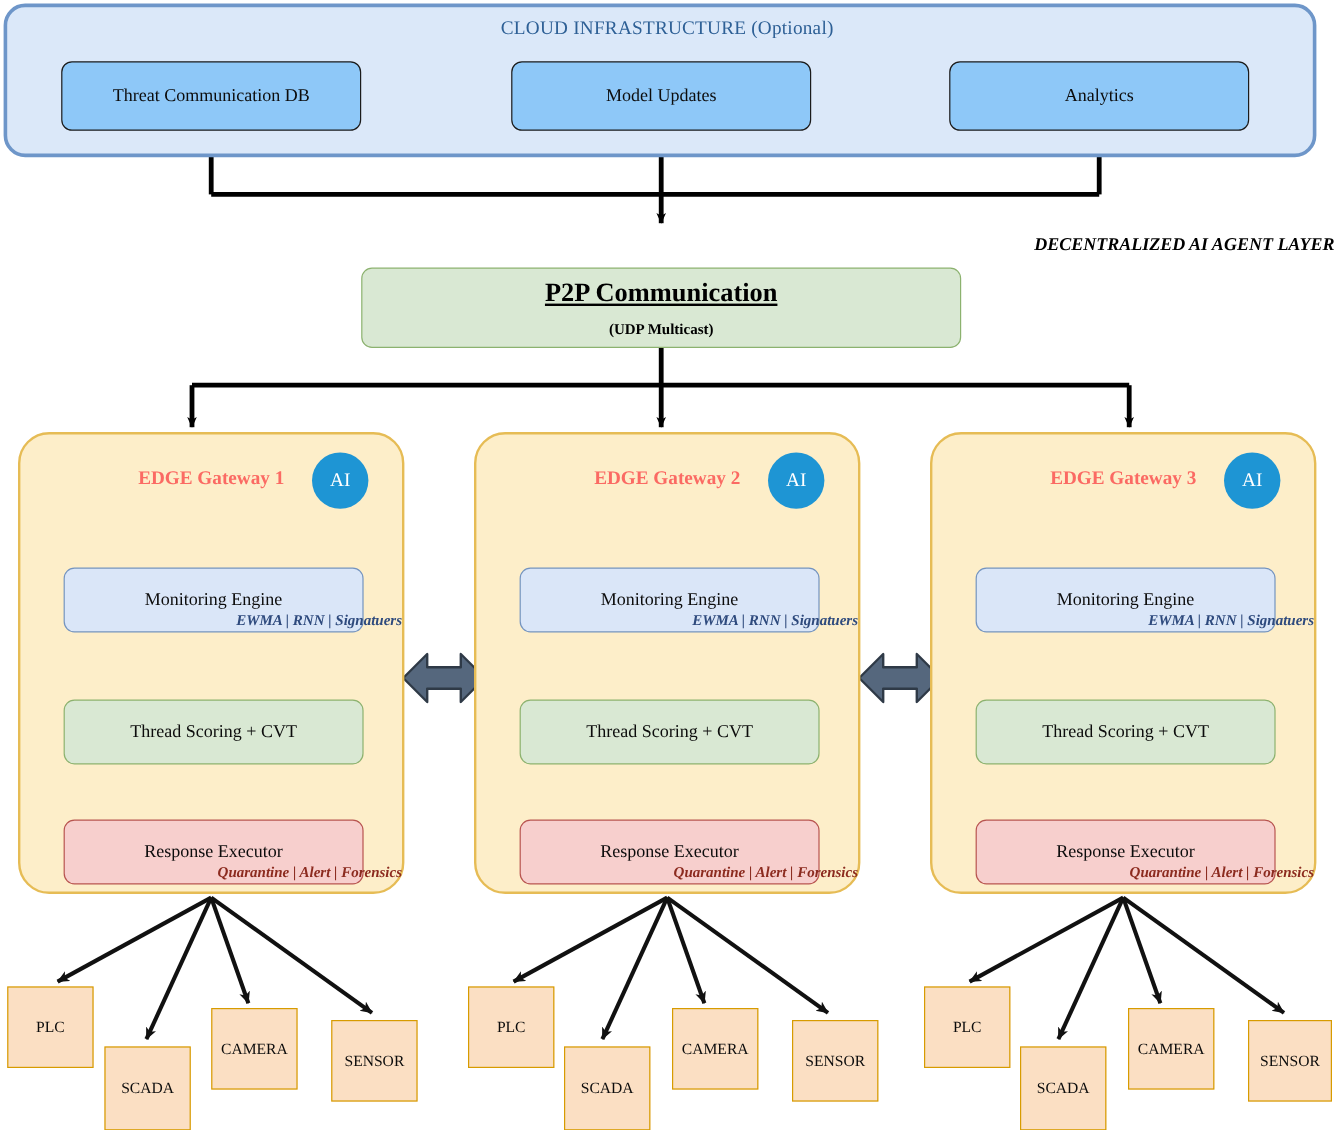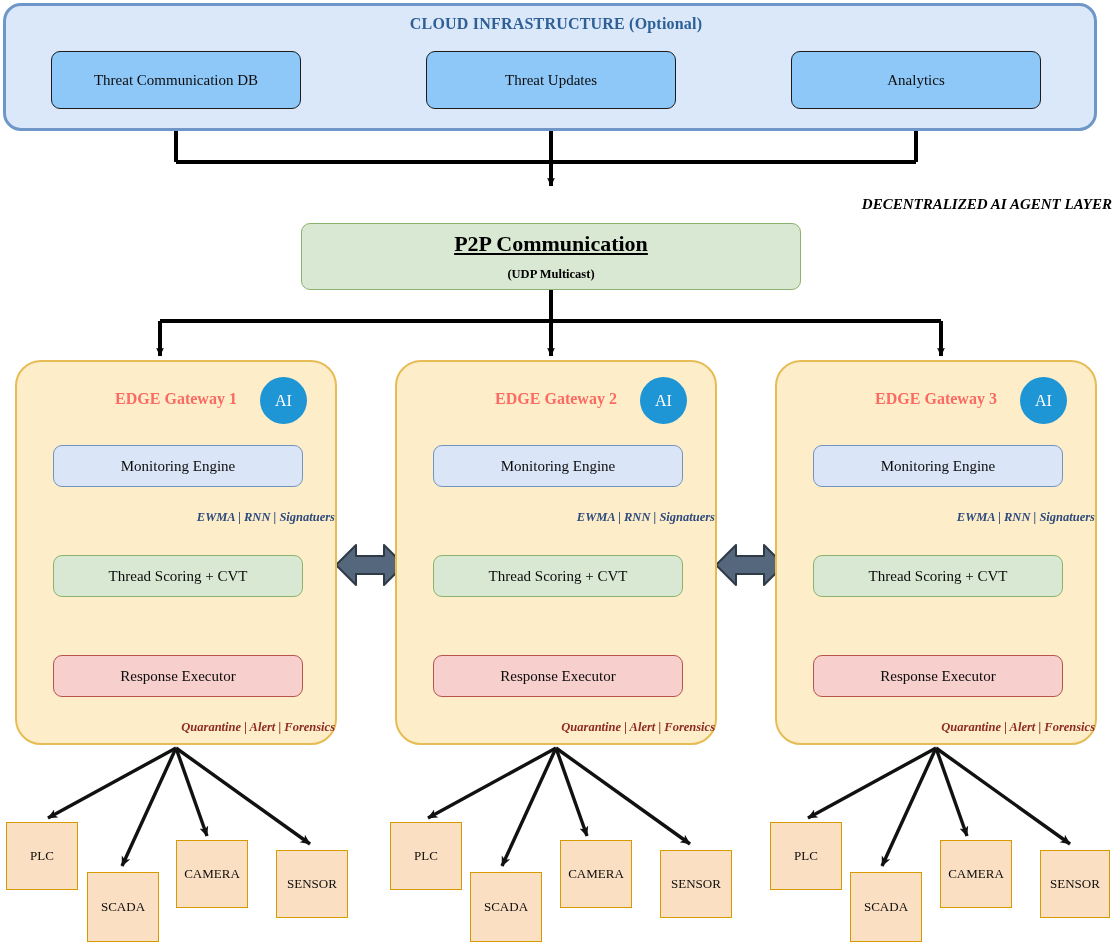--- a/index.html
+++ b/index.html
@@ -31,21 +31,21 @@
     background: #dbe8f9;
     border: 3px solid #6e96c9;
     border-radius: 18px;
     box-sizing: border-box;
   }
   .cloud-title {
     position: absolute;
     left: 0; top: 15px;
     width: 100%;
     text-align: center;
-    font-weight: bold;
+    font-weight: normal;
     font-size: 16px;
     color: #2e6096;
     letter-spacing: .2px;
   }
   .cloud-box {
     position: absolute;
     top: 51px;
     height: 58px;
     background: #8ec8f8;
     border: 1.4px solid #1b1b1b;
@@ -132,28 +132,29 @@
     color: #ffffff;
     font-size: 16px;
     display: flex;
     align-items: center;
     justify-content: center;
   }
   .gw-card {
     position: absolute;
     left: 36px;
     width: 250px;
-    height: 42px;
+    height: 54px;
     border-radius: 9px;
     box-sizing: border-box;
     display: flex;
     align-items: center;
     justify-content: center;
     font-size: 15px;
     color: #0c0c0c;
+    margin-top: 28px;
   }
   .card-monitor  { top: 83px;  background: #dae6f8; border: 1.4px solid #7494c0; }
   .card-scoring  { top: 193px; background: #d9e8d3; border: 1.4px solid #8cb26f; }
   .card-response { top: 293px; background: #f7cfcd; border: 1.4px solid #b85450; }
 
   .gw-note {
     position: absolute;
     left: 0;
     width: 100%;
     text-align: right;
@@ -239,21 +240,21 @@
     </g>
   </svg>
 
   <div class="cloud-panel"></div>
   <div class="cloud-title">CLOUD INFRASTRUCTURE (Optional)</div>
 
   <div class="cloud-box" id="cloud-box-0">
     <span>Threat Communication DB</span>
   </div>
   <div class="cloud-box" id="cloud-box-1">
-    <span>Threat Updates</span>
+    <span>Model Updates</span>
   </div>
   <div class="cloud-box" id="cloud-box-2">
     <span>Analytics</span>
   </div>
 
   <div class="layer-title">DECENTRALIZED AI AGENT LAYER</div>
   <div class="p2p-box">
     <div class="p2p-main">P2P Communication</div>
     <div class="p2p-sub">(UDP Multicast)</div>
   </div>

